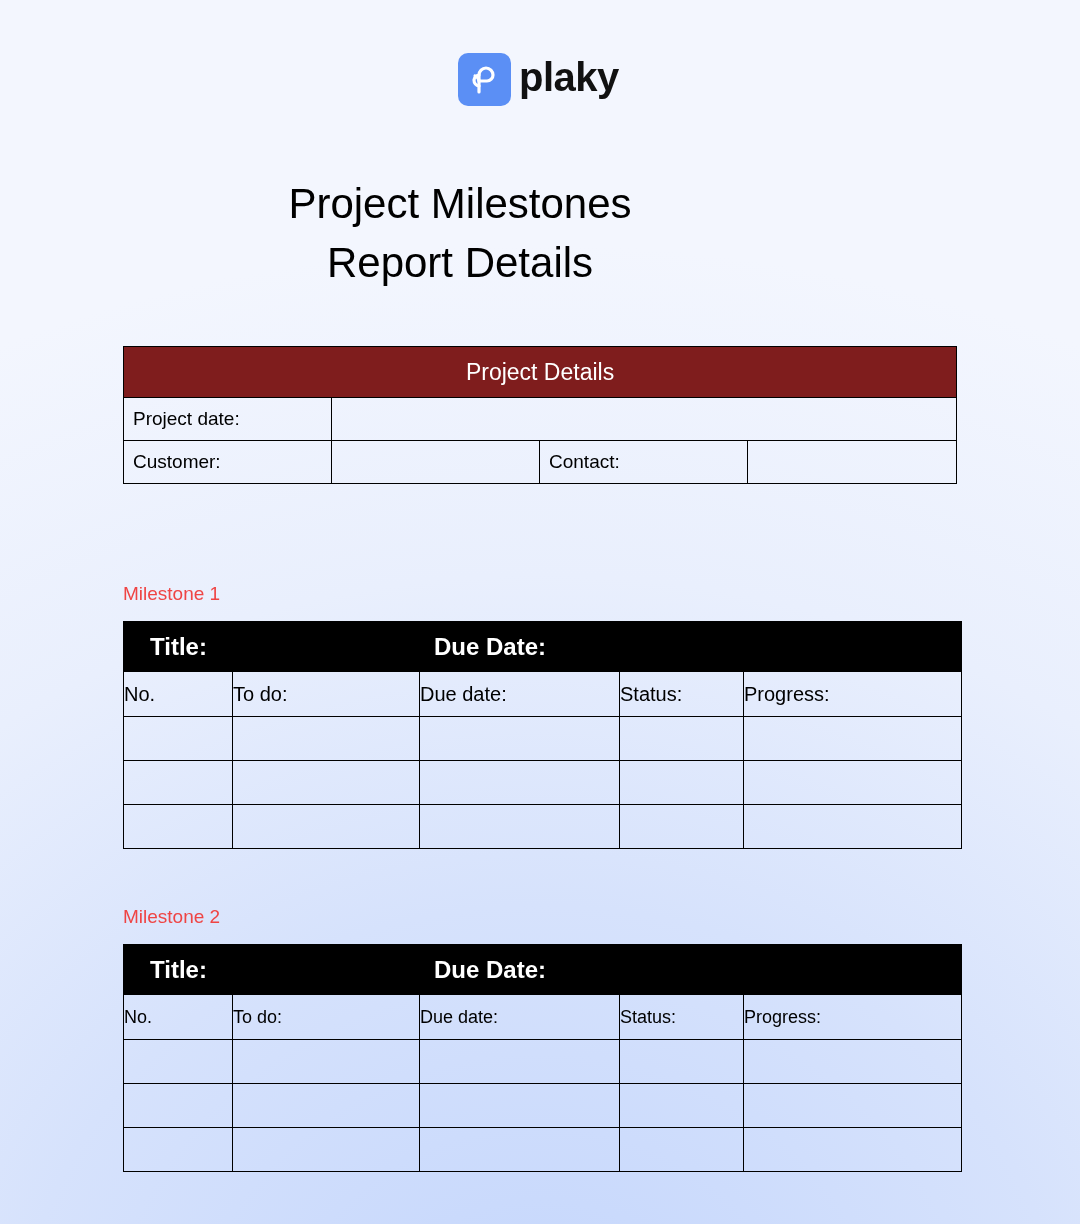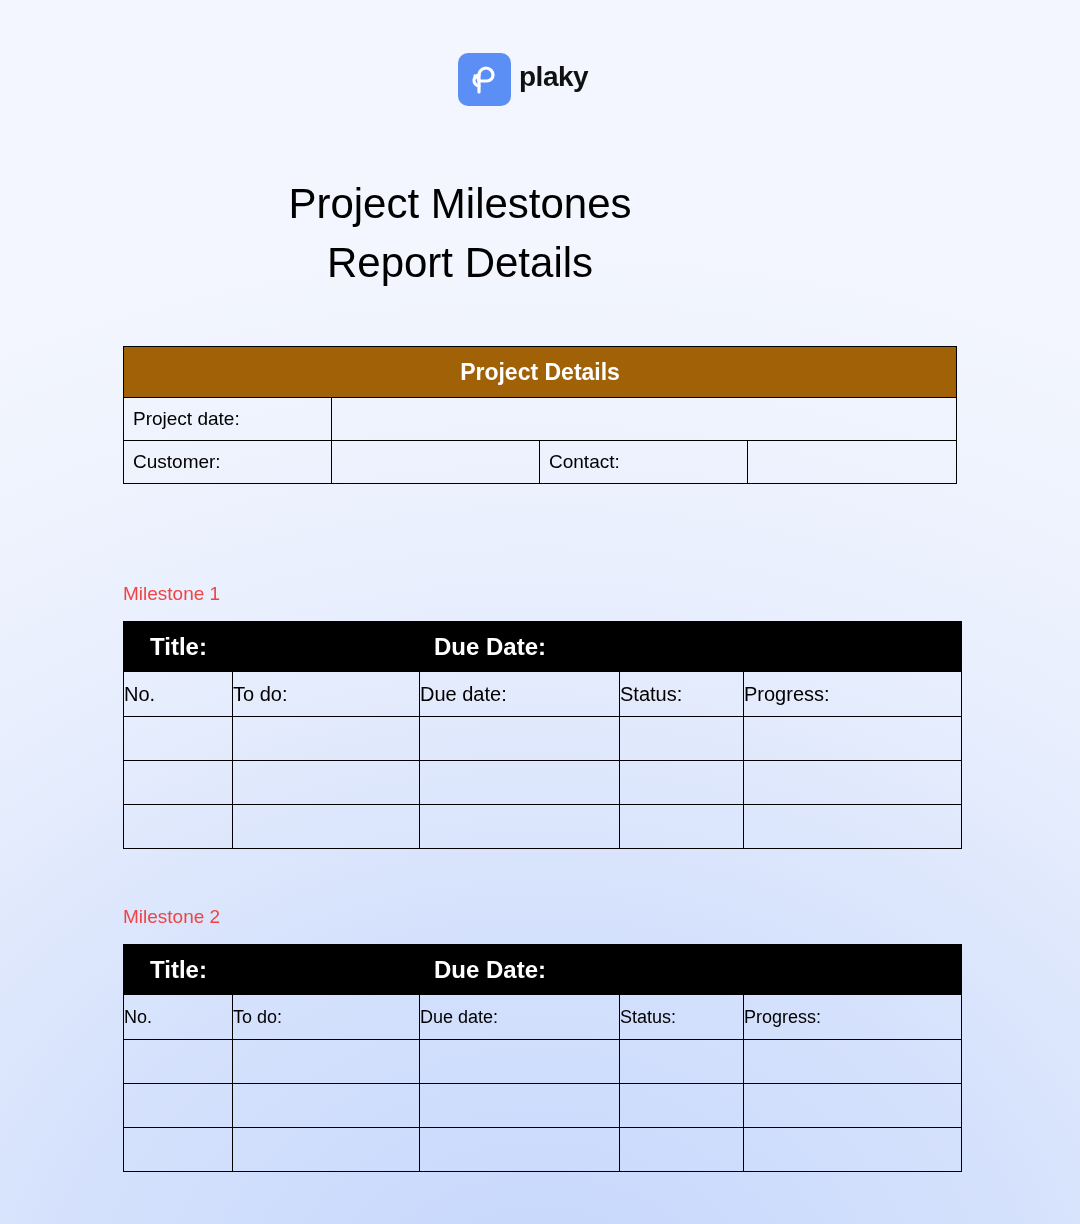--- a/index.html
+++ b/index.html
@@ -4,26 +4,26 @@
 <style>
   html, body { margin: 0; padding: 0; }
   body {
     width: 1080px; height: 1224px; overflow: hidden; position: relative;
     font-family: "Liberation Sans", "DejaVu Sans", sans-serif;
     color: #000;
     background: radial-gradient(ellipse 120% 90% at 50% 110%, #c4d6fc 0%, #d6e2fc 40%, #e9effd 70%, #f3f6fe 100%);
   }
   .logo { position: absolute; left: 458px; top: 53px; display: flex; align-items: center; }
   .logo-mark { width: 53px; height: 53px; border-radius: 10px; background: #5b8ff5; display: flex; align-items: center; justify-content: center; }
-  .logo-text { font-size: 28px; font-weight: 700; margin-left: 8px; letter-spacing: -0.5px; color: #111; line-height: 1; margin-top: -6px; }
+  .logo-text { font-size: 40px; font-weight: 700; margin-left: 8px; letter-spacing: -0.5px; color: #111; line-height: 1; margin-top: -6px; }
   .title { position: absolute; left: 0; width: 920px; top: 174px; text-align: center; font-size: 42px; line-height: 59px; font-weight: 500; color: #000; }
   table { border-collapse: collapse; position: absolute; table-layout: fixed; }
   td, th { border: 1px solid #000; padding: 0; }
   .details { left: 123px; top: 346px; width: 833px; }
-  .details .head th { background: #a16207; color: #fff; height: 50px; font-size: 23px; font-weight: 700; text-align: center; }
+  .details .head th { background: #7f1d1d; color: #fff; height: 50px; font-size: 23px; font-weight: 400; text-align: center; }
   .details td { height: 42px; font-size: 19px; padding-left: 9px; }
   .ms-label { position: absolute; left: 123px; font-size: 19px; color: #ef4444; }
   .ms { left: 123px; width: 838px; }
   .ms .head td { background: #000; color: #fff; height: 49px; font-size: 24px; font-weight: 700; padding-left: 26px; }
   .ms .head td.sep { border-left: 1px solid #fff; padding-left: 14px; }
   .ms .cols td { height: 44px; font-size: 20px; text-align: left; }
   .ms .row td { height: 43px; }
 </style>
 </head>
 <body>

